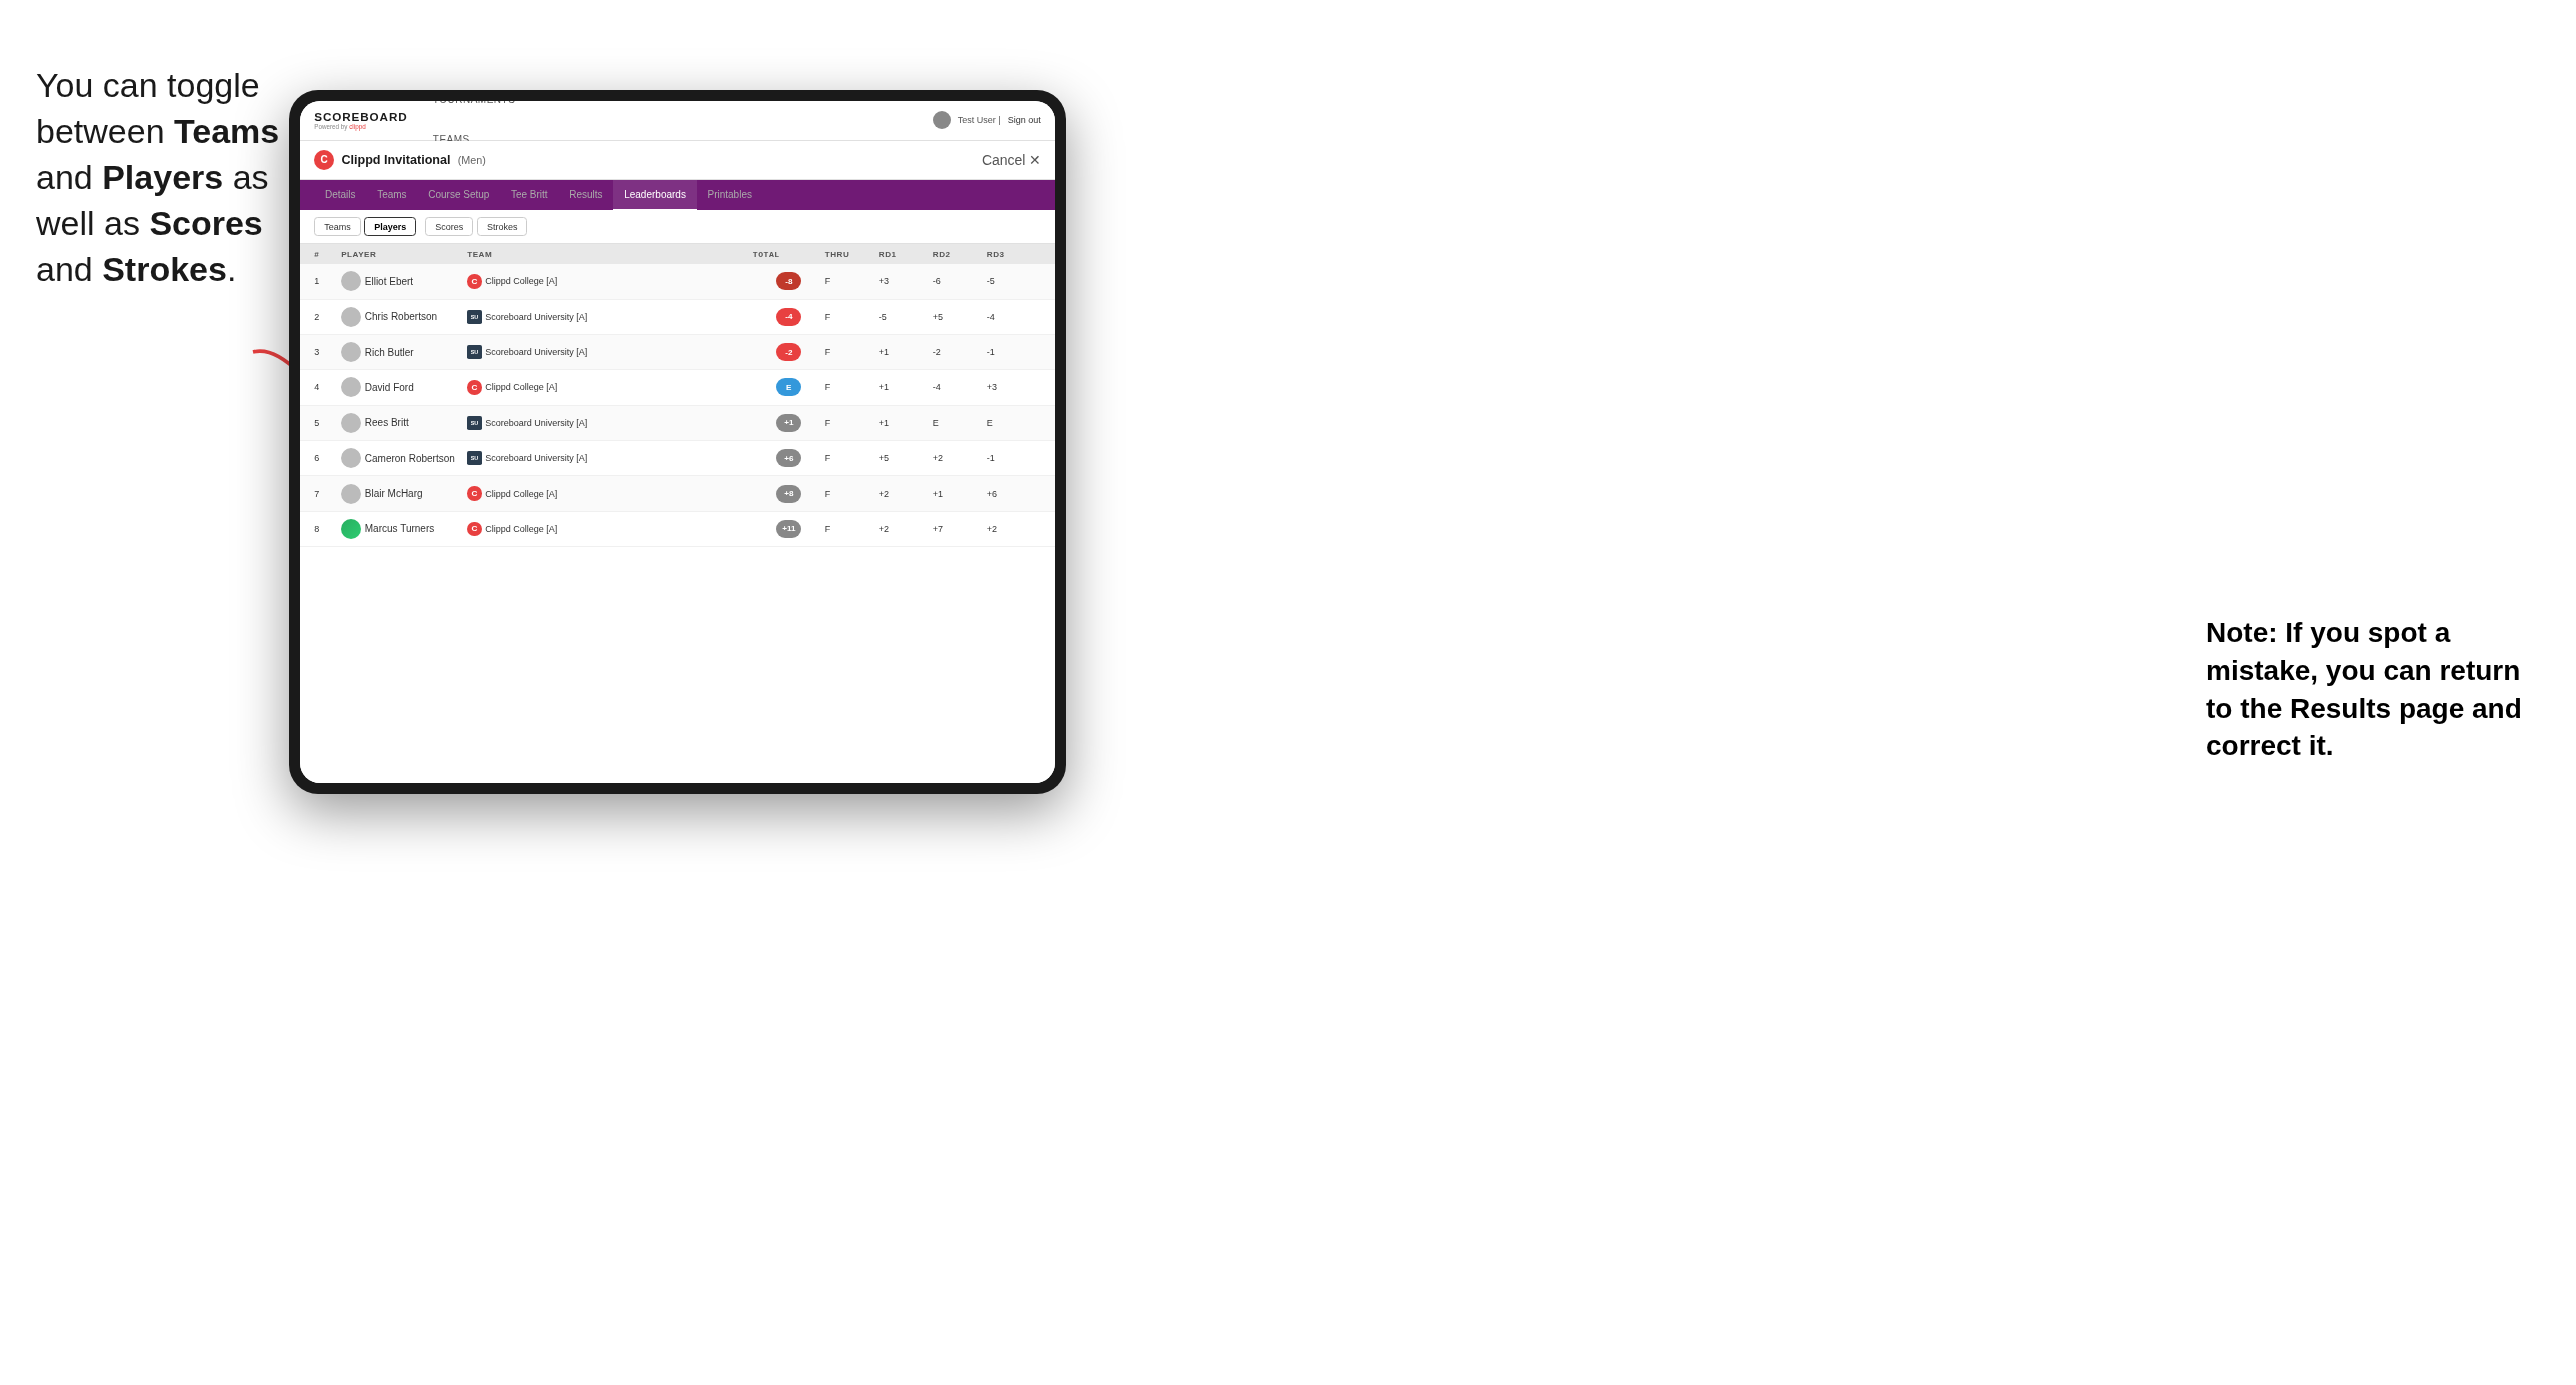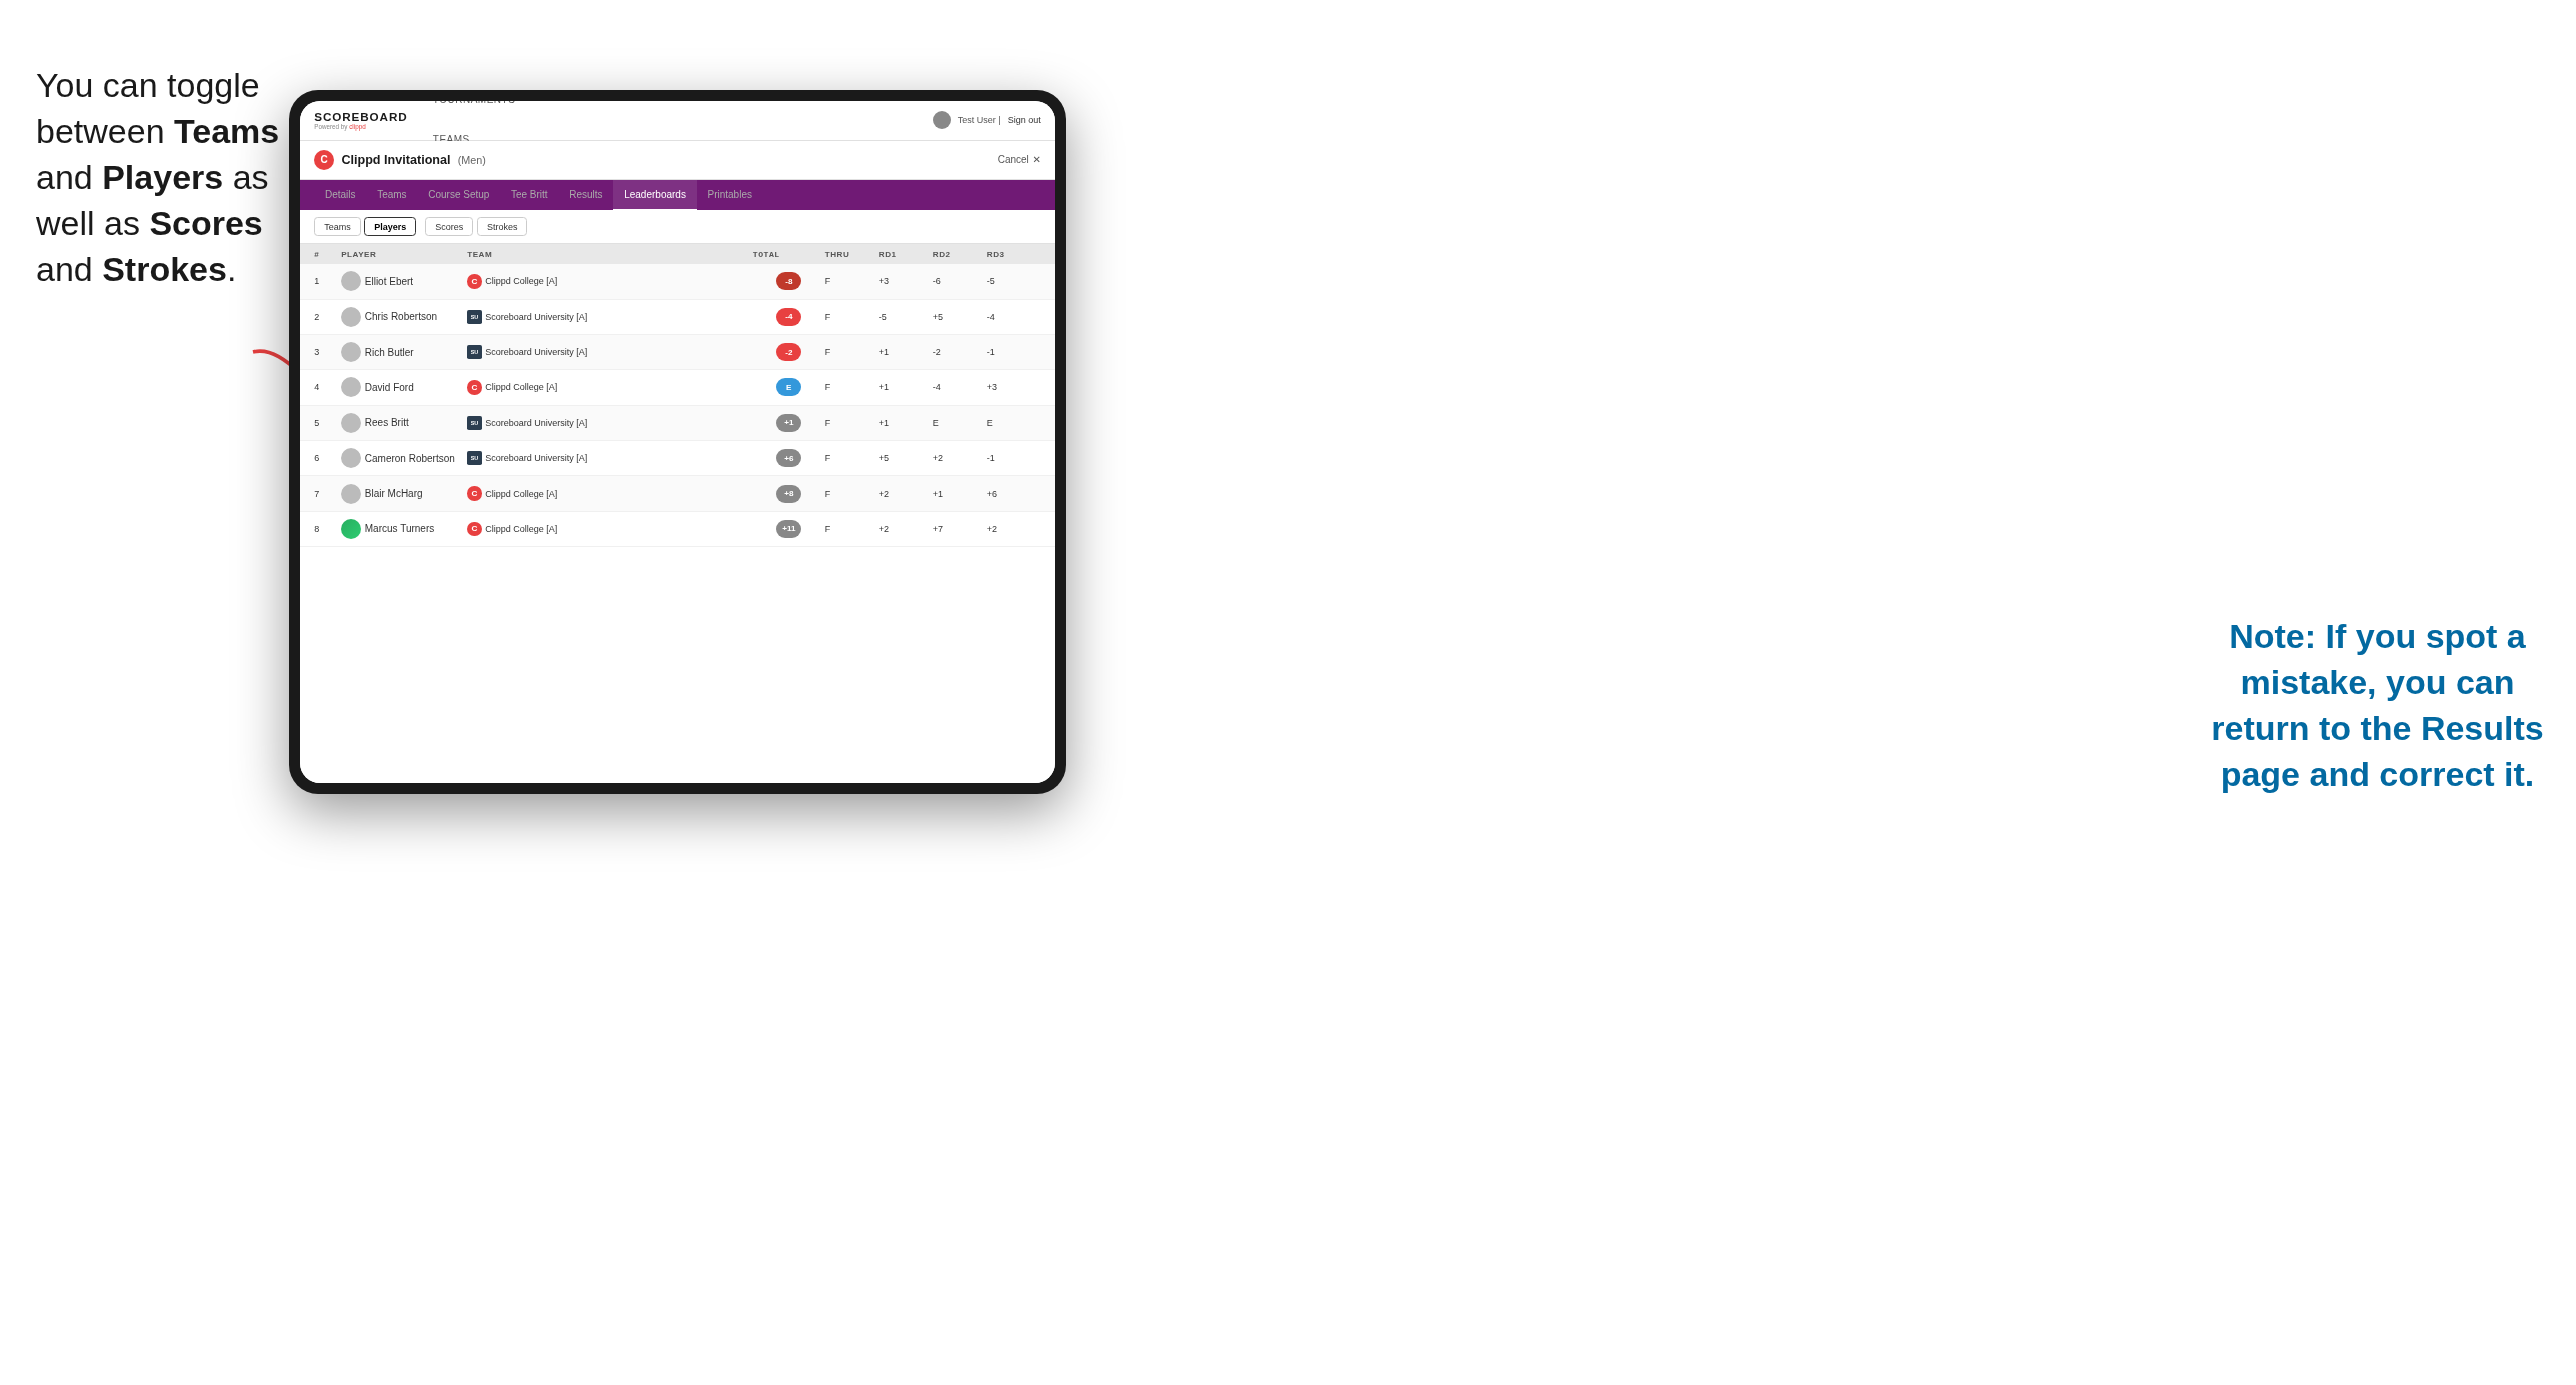--- a/index.html
+++ b/index.html
@@ -23,24 +23,23 @@
       color: #1a1a1a;
     }
     .left-text strong { font-weight: 800; }
 
     
     .right-text {
       position: absolute;
       right: 27px;
       top: 614px;
       width: 343px;
-      font-size: 34px;
+      font-size: 28px;
       line-height: 1.35;
-      color: #0369a1;
-      text-align: center;
+      color: #000000;
     }
     .right-text strong { font-weight: 800; }
 
     
     .tablet-frame {
       position: absolute;
       left: 289px;
       top: 90px;
       width: 777px;
       height: 704px;
@@ -143,21 +142,21 @@
       background: #e84040;
       border-radius: 50%;
       display: flex;
       align-items: center;
       justify-content: center;
       color: white;
       font-size: 10px;
       font-weight: 700;
     }
     .cancel-btn {
-      font-size: 10px;
+      font-size: 14px;
       color: #555;
       cursor: pointer;
       display: flex;
       align-items: center;
       gap: 3.6px;
     }
 
     
     .tab-nav {
       background: #701a75;

